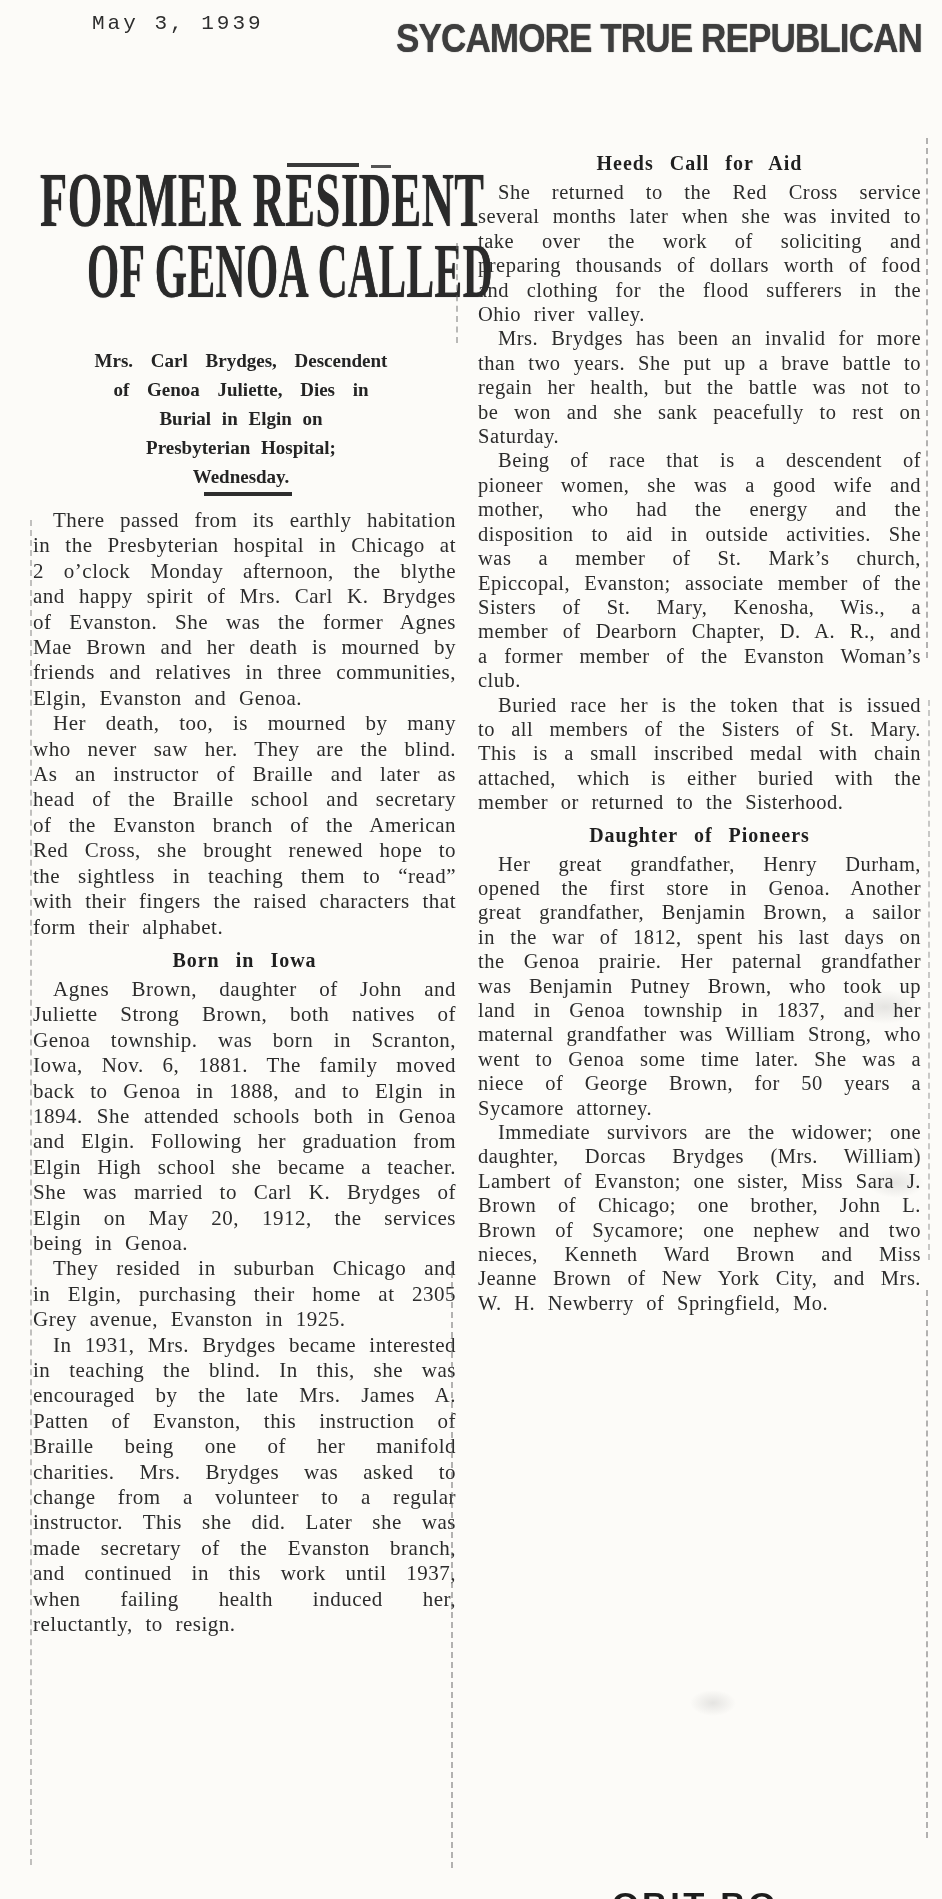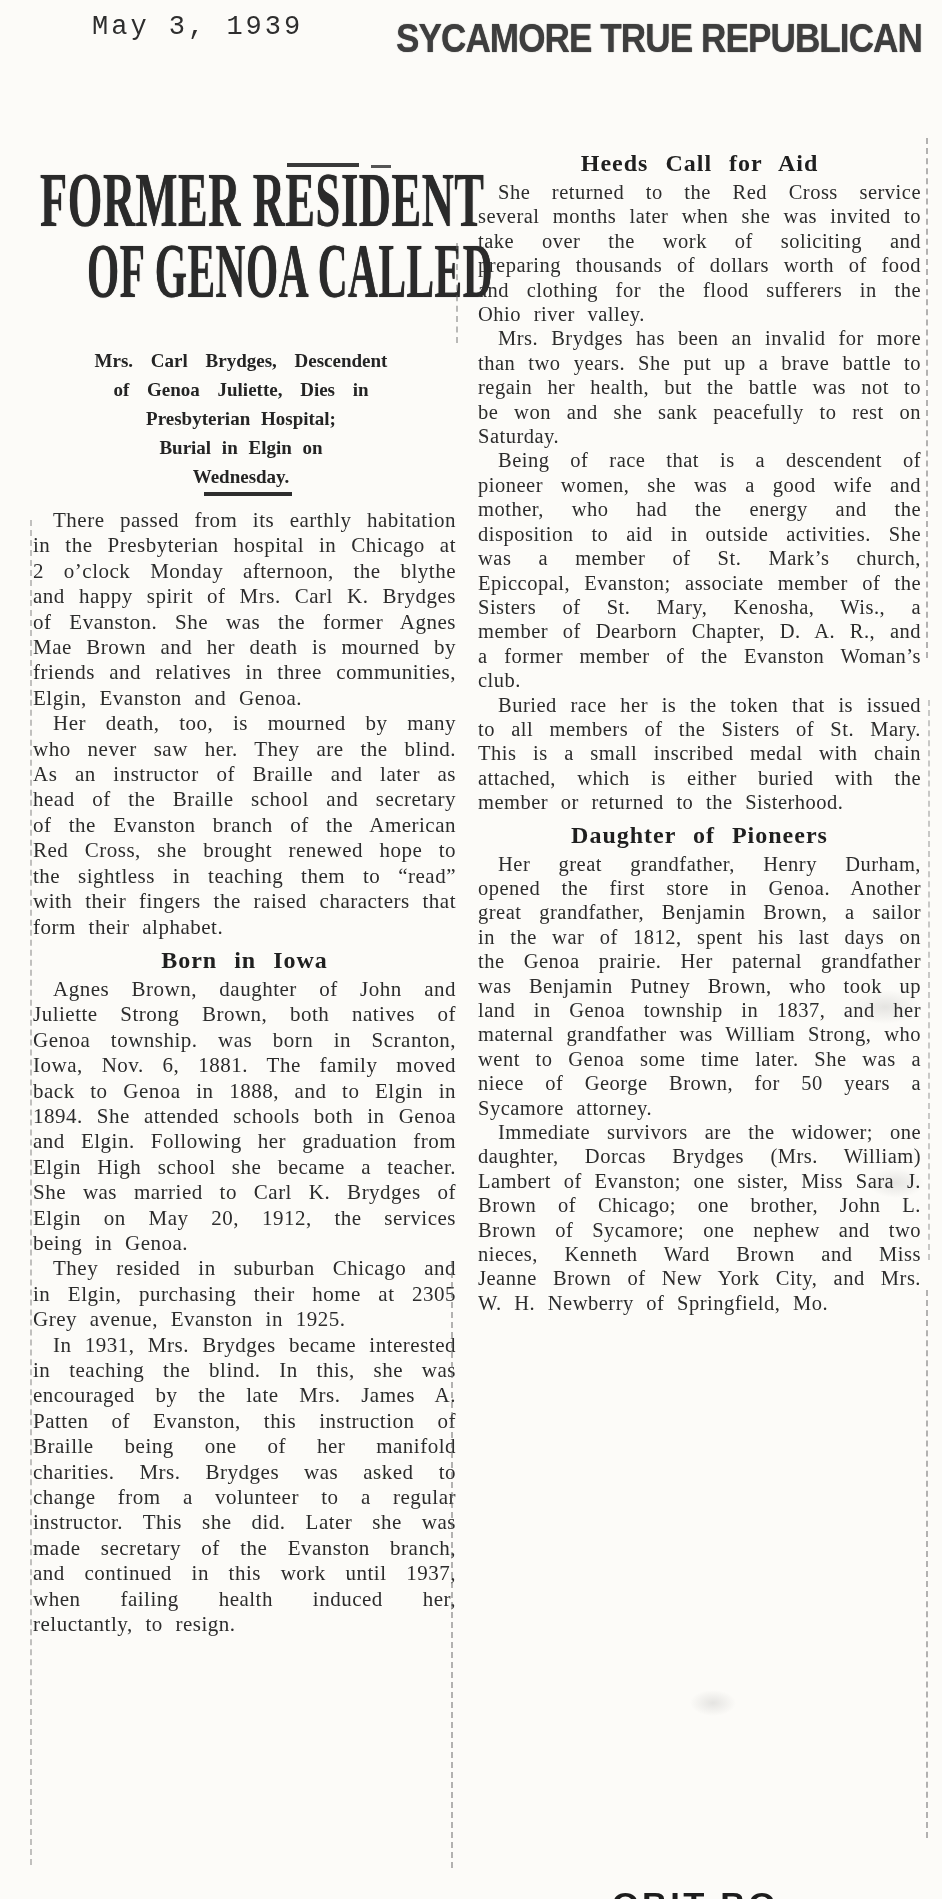--- a/index.html
+++ b/index.html
@@ -10,21 +10,21 @@
     overflow:hidden;
     font-family:"Liberation Serif", serif;
     color:#2b2b2b;
   }
   .page{position:absolute;inset:0;}
 
   
   .date-stamp{
     position:absolute;left:92px;top:12px;
     font-family:"Liberation Mono", monospace;
-    font-size:27px;letter-spacing:3px;color:#2e2e2e;
+    font-size:21px;letter-spacing:3px;color:#2e2e2e;
   }
   .masthead{position:absolute;left:396px;top:16px;white-space:nowrap;}
   .masthead-text{
     display:inline-block;
     font-family:"Liberation Sans", sans-serif;
     font-weight:bold;font-size:37px;letter-spacing:-1px;
     color:#3e3e3e;text-shadow:0 0 1px rgba(50,50,50,.8);
     transform:scale(.95,1.1);transform-origin:left top;
   }
 
@@ -53,21 +53,21 @@
   .subhead div{word-spacing:6px;}
   .subhead div:nth-child(1),.subhead div:nth-child(2){word-spacing:13px;}
 
   
   .col{position:absolute;text-align:justify;color:#2c2c2c;}
   .col p{margin:0;text-indent:20px;letter-spacing:.5px;word-spacing:7px;}
   .col-left{left:33px;top:508px;width:423px;font-size:21px;line-height:25.4px;}
   .col-right{left:478px;top:150px;width:443px;font-size:20.5px;line-height:24.4px;}
   .xhead{
     margin:7px 0 4px 0;text-align:center;text-indent:0;
-    font-size:24px;font-weight:bold;color:#1f1f1f;
+    font-size:20px;font-weight:bold;color:#1f1f1f;
     letter-spacing:1px;word-spacing:10px;line-height:26px;
   }
   .col-right .xhead:first-child{margin-top:0;}
 
   
   .vdash{position:absolute;width:0;border-left:2px dashed #6a6a6a;}
   .vd-right-top{left:926px;top:138px;height:520px;opacity:.5;}
   .vd-right-mid{left:928px;top:700px;height:560px;opacity:.35;}
   .vd-right-bot{left:926px;top:1290px;height:548px;opacity:.5;}
   .vd-left{left:30px;top:520px;height:1345px;opacity:.4;}
@@ -105,22 +105,22 @@
 
   <div class="rule rule-a"></div>
   <div class="rule rule-a2"></div>
 
   <div class="hl hl1">FORMER RESIDENT</div>
   <div class="hl hl2">OF GENOA CALLED</div>
 
   <div class="subhead">
     <div>Mrs. Carl Brydges, Descendent</div>
     <div>of Genoa Juliette, Dies in</div>
+    <div>Burial in Elgin on</div>
     <div>Presbyterian Hospital;</div>
-    <div>Burial in Elgin on</div>
     <div>Wednesday.</div>
   </div>
 
   <div class="rule rule-b"></div>
 
   <div class="col col-left">
     <p>There passed from its earthly habitation in the Presbyterian hospital in Chicago at 2 o’clock Monday afternoon, the blythe and happy spirit of Mrs. Carl K. Brydges of Evanston. She was the former Agnes Mae Brown and her death is mourned by friends and relatives in three communities, Elgin, Evanston and Genoa.</p>
     <p>Her death, too, is mourned by many who never saw her. They are the blind. As an instructor of Braille and later as head of the Braille school and secretary of the Evanston branch of the American Red Cross, she brought renewed hope to the sightless in teaching them to “read” with their fingers the raised characters that form their alphabet.</p>
     <h3 class="xhead">Born in Iowa</h3>
     <p>Agnes Brown, daughter of John and Juliette Strong Brown, both natives of Genoa township. was born in Scranton, Iowa, Nov. 6, 1881. The family moved back to Genoa in 1888, and to Elgin in 1894. She attended schools both in Genoa and Elgin. Following her graduation from Elgin High school she became a teacher. She was married to Carl K. Brydges of Elgin on May 20, 1912, the services being in Genoa.</p>

